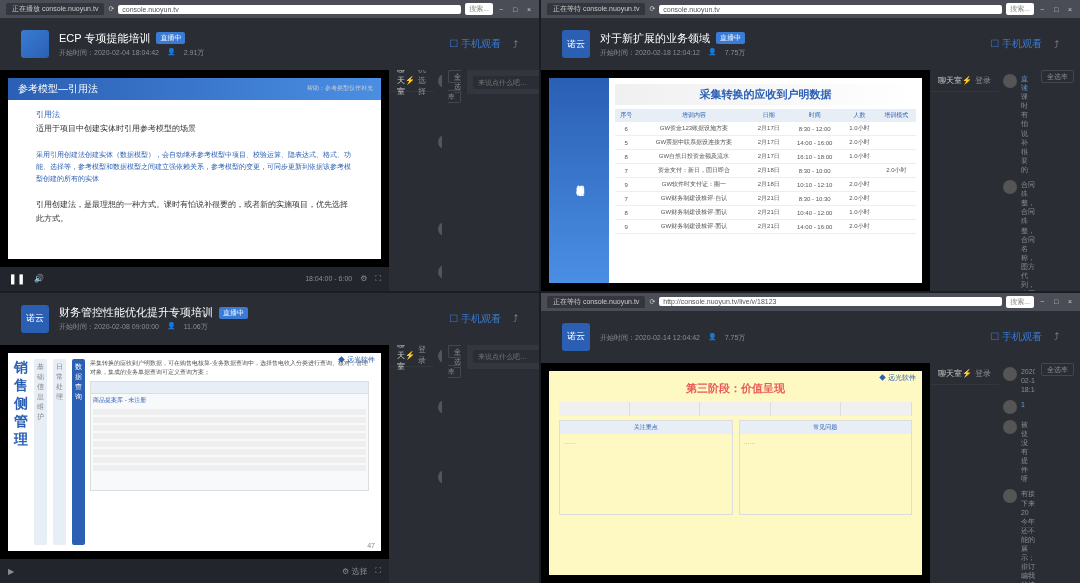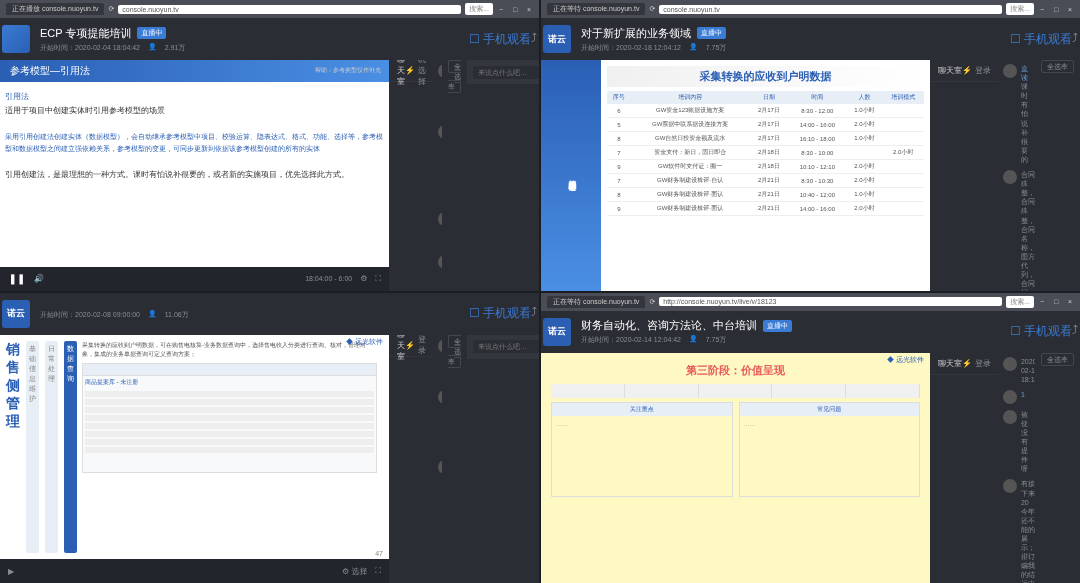--- a/index.html
+++ b/index.html
@@ -3,36 +3,36 @@
 <meta charset="utf-8">
 <style>
 *{margin:0;padding:0;box-sizing:border-box;font-family:"Microsoft YaHei",Arial,sans-serif}
 body{background:#1a1d23;width:1080px;height:583px;overflow:hidden;display:grid;grid-template-columns:1fr 1fr;grid-template-rows:1fr 1fr;gap:2px}
 .pane{display:flex;flex-direction:column;background:#22252b;overflow:hidden}
 .browserbar{height:18px;background:#4a4d55;display:flex;align-items:center;padding:0 6px;font-size:7px;color:#ccc;gap:4px}
 .browserbar .tab{background:#33363d;padding:1px 6px;border-radius:2px 2px 0 0}
 .browserbar .urlbox{flex:1;background:#fff;color:#555;border-radius:2px;padding:1px 4px;font-size:7px}
 .browserbar .winbtns{display:flex;gap:6px}
 .browserbar .winbtn{width:8px;height:8px;display:flex;align-items:center;justify-content:center;font-size:7px}
-.header{height:42px;background:#2a2d34;display:flex;align-items:center;padding:0 2px;gap:10px}
-.logo{width:28px;height:28px;border-radius:3px;display:flex;align-items:center;justify-content:center;font-size:9px;color:#fff;font-weight:bold}
+.header{height:52px;background:#2a2d34;display:flex;align-items:center;padding:0 21px;gap:10px}
+.logo{width:28px;height:28px;border-radius:3px;display:flex;align-items:center;justify-content:center;font-size:9px;color:#fff;font-weight:normal}
 .logo.blue{background:#2a5fb4}
 .logo.ecp{background:linear-gradient(135deg,#3a7bd5,#2a5fb4)}
 .titleblock{flex:1;color:#fff}
 .titleblock .t{font-size:11px;display:flex;align-items:center;gap:6px}
 .titleblock .sub{font-size:7px;color:#8a8d95;margin-top:2px;display:flex;gap:8px}
 .badge{background:#3a7bd5;color:#fff;font-size:7px;padding:1px 4px;border-radius:2px}
-.headerright{display:flex;align-items:flex-start;gap:0;color:#8a8d95;font-size:12px}
+.headerright{display:flex;align-items:center;gap:12px;color:#8a8d95;font-size:10px}
 .headerright .phlink{color:#3a7bd5}
 .body{flex:1;display:flex;overflow:hidden}
 .video{flex:1;background:#000;display:flex;flex-direction:column;position:relative}
-.slide{flex:1;background:#fff;margin:0;position:relative;overflow:hidden}
+.slide{flex:1;background:#fff;margin:8px;position:relative;overflow:hidden}
 .slide.blue-head{padding:0}
 .bluebar{background:linear-gradient(90deg,#2a5fb4,#4a8fe4);color:#fff;padding:4px 10px;font-size:10px}
-.slidebody{padding:8px 5px;font-size:8px;color:#333;line-height:1.7}
+.slidebody{padding:8px 28px;font-size:8px;color:#333;line-height:1.7}
 .slidebody .hl{color:#2a5fb4}
 .controls{height:24px;background:#22252b;display:flex;align-items:center;padding:0 8px;gap:8px;color:#8a8d95;font-size:8px}
 .controls .pausebtn{width:18px;height:18px;display:flex;align-items:center;justify-content:center;color:#fff;font-size:10px}
 .controls .spacer{flex:1}
 .controls .time{font-size:7px}
 .chat{width:150px;background:#2a2d34;display:flex;flex-direction:row;font-size:7px;color:#8a8d95}
 .chattab{height:22px;display:flex;align-items:center;justify-content:space-between;padding:0 8px;border-bottom:1px solid #33363d;font-size:8px}
 .chattab .lbl{color:#ccc}
 .chattab .login{color:#8a8d95;display:flex;align-items:center;gap:3px}
 .msgs{flex:1;overflow:hidden;padding:4px}
@@ -331,20 +331,24 @@
         </div>
       <div style="text-align:right;padding:2px 6px"><span class="selectbtn">全选率</span></div>
     </div>
   </div>
 </div>
 
 <div class="pane">
   <div class="header">
     <div class="logo blue">诺云</div>
     <div class="titleblock">
+      <div class="t">
+          <span>财务管控性能优化提升专项培训</span>
+          <span class="badge">直播中</span>
+        </div>
       <div class="sub">
           <span>开始时间：2020-02-08 09:00:00</span>
           <span>👤</span>
           <span>11.06万</span>
         </div>
     </div>
     <div class="headerright">
         <span class="phlink">☐ 手机观看</span>
         <span>⤴</span>
       </div>
@@ -450,24 +454,20 @@
     <span style="background:#fff;color:#888;padding:1px 4px;border-radius:2px">搜索...</span>
     <div class="winbtns">
         <span class="winbtn">−</span>
         <span class="winbtn">□</span>
         <span class="winbtn">×</span>
       </div>
   </div>
   <div class="header">
     <div class="logo blue">诺云</div>
     <div class="titleblock">
-      <div class="t">
-          <span>财务自动化、咨询方法论、中台培训</span>
-          <span class="badge">直播中</span>
-        </div>
       <div class="sub">
           <span>开始时间：2020-02-14 12:04:42</span>
           <span>👤</span>
           <span>7.75万</span>
         </div>
     </div>
     <div class="headerright">
         <span class="phlink">☐ 手机观看</span>
         <span>⤴</span>
       </div>

